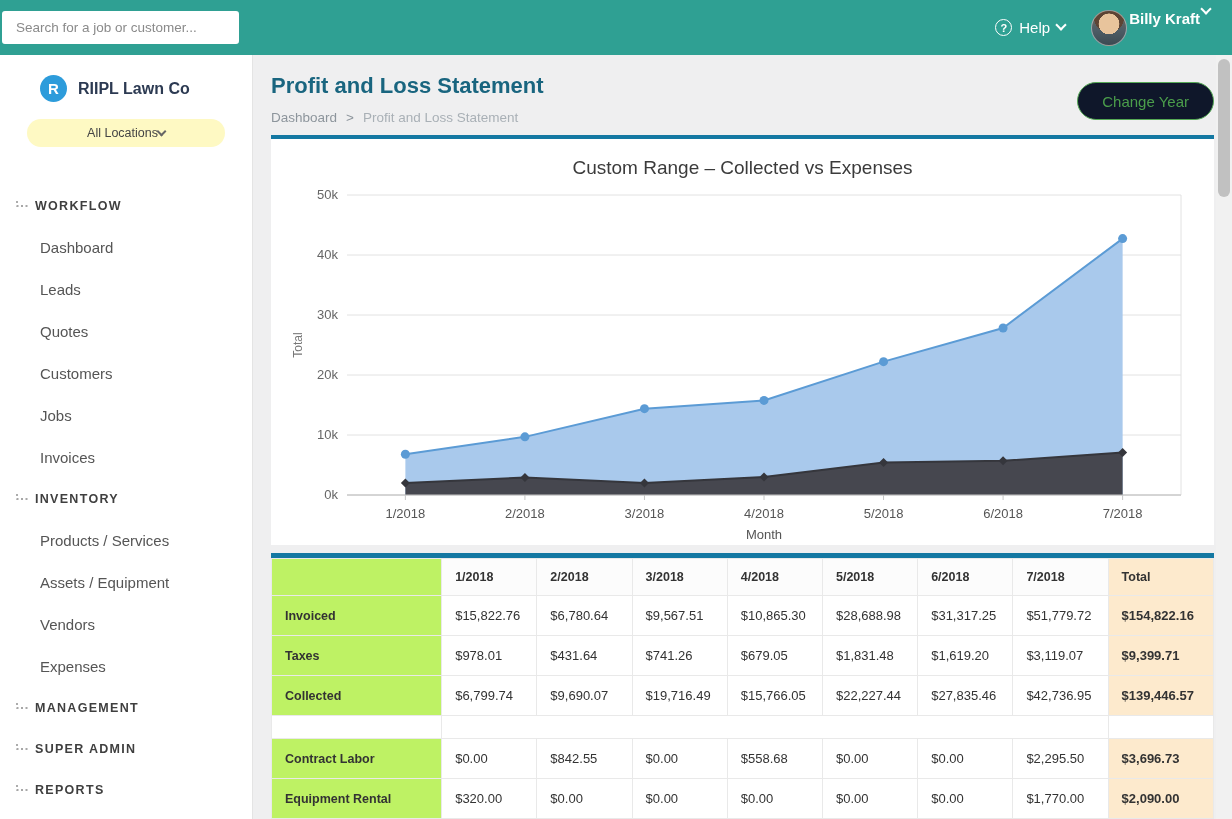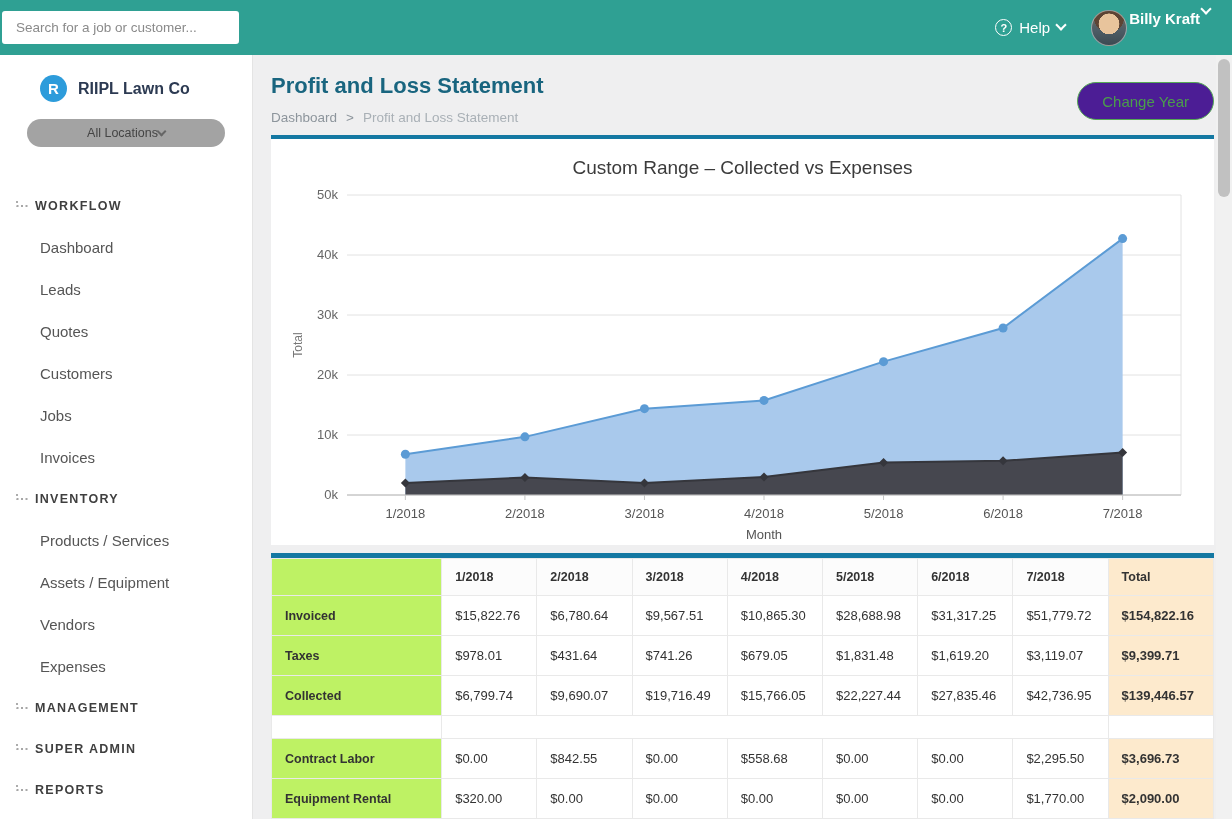--- a/index.html
+++ b/index.html
@@ -28,32 +28,32 @@
   .chev.gray{border-color:#666;width:7px;height:7px;margin-top:-3px}
 
   
   .shell{display:flex;height:764px}
 
   
   .sidebar{width:253px;background:#fff;border-right:1px solid #e4e4e4;padding-top:20px;flex-shrink:0}
   .company{display:flex;align-items:center;gap:11px;margin:0 0 17px 40px}
   .company-badge{width:27px;height:27px;border-radius:50%;background:#2d9cdb;color:#fff;font-weight:bold;display:flex;align-items:center;justify-content:center;font-size:15px}
   .company-name{font-size:16px;font-weight:bold;color:#2c3a52}
-  .locations{margin:0 auto;width:198px;height:28px;background:#a3a3a3;border-radius:14px;display:flex;align-items:center;justify-content:center;gap:0;font-size:12.5px;color:#444;cursor:pointer}
+  .locations{margin:0 auto;width:198px;height:28px;background:#fef9c3;border-radius:14px;display:flex;align-items:center;justify-content:center;gap:0;font-size:12.5px;color:#444;cursor:pointer}
   .nav{margin-top:38px}
   .section-header{display:flex;align-items:center;gap:3px;padding-left:15px;font-size:12.5px;font-weight:bold;letter-spacing:1.3px;color:#3f3f3f;height:41px;cursor:pointer}
   .nav-item{padding-left:40px;font-size:15px;color:#555;height:42px;display:flex;align-items:center;cursor:pointer}
 
   
   .main{flex:1;padding:18px 18px 0 18px;display:flex;flex-direction:column;overflow:hidden;min-width:0}
   .page-head{display:flex;justify-content:space-between;align-items:center;margin-bottom:10px}
   .page-title{font-size:22px;font-weight:bold;color:#19657f}
   .breadcrumb{margin-top:11px;font-size:13.5px;color:#8d959c;display:flex;gap:9px;align-items:center}
   .breadcrumb .current{color:#a9b0b6}
-  .btn-change-year{height:38px;padding:0 24px;border-radius:19px;border:1.5px solid #55a955;background:#4c1d95;color:#4b9e4b;font-size:15px;font-family:"Liberation Sans",sans-serif;cursor:pointer;margin-top:4px}
+  .btn-change-year{height:38px;padding:0 24px;border-radius:19px;border:1.5px solid #55a955;background:#0f172a;color:#4b9e4b;font-size:15px;font-family:"Liberation Sans",sans-serif;cursor:pointer;margin-top:4px}
 
   .card{background:#fff;border-top:4px solid #1478a2}
   .chart-card{height:410px;flex-shrink:0}
   .chart-title{text-align:center;margin-top:18px;font-size:19px;color:#3b3b3b}
   .chart-holder{display:flex;justify-content:center;margin-top:4px}
   .table-card{flex:1;margin-top:8px;border-top:5px solid #1478a2;overflow:hidden}
 
   
   table{border-collapse:collapse;table-layout:fixed;font-size:13px;color:#333;width:100%}
   th,td{border:1px solid #e9e9e9;height:40px;padding:0 13px;text-align:left;overflow:hidden;white-space:nowrap}

